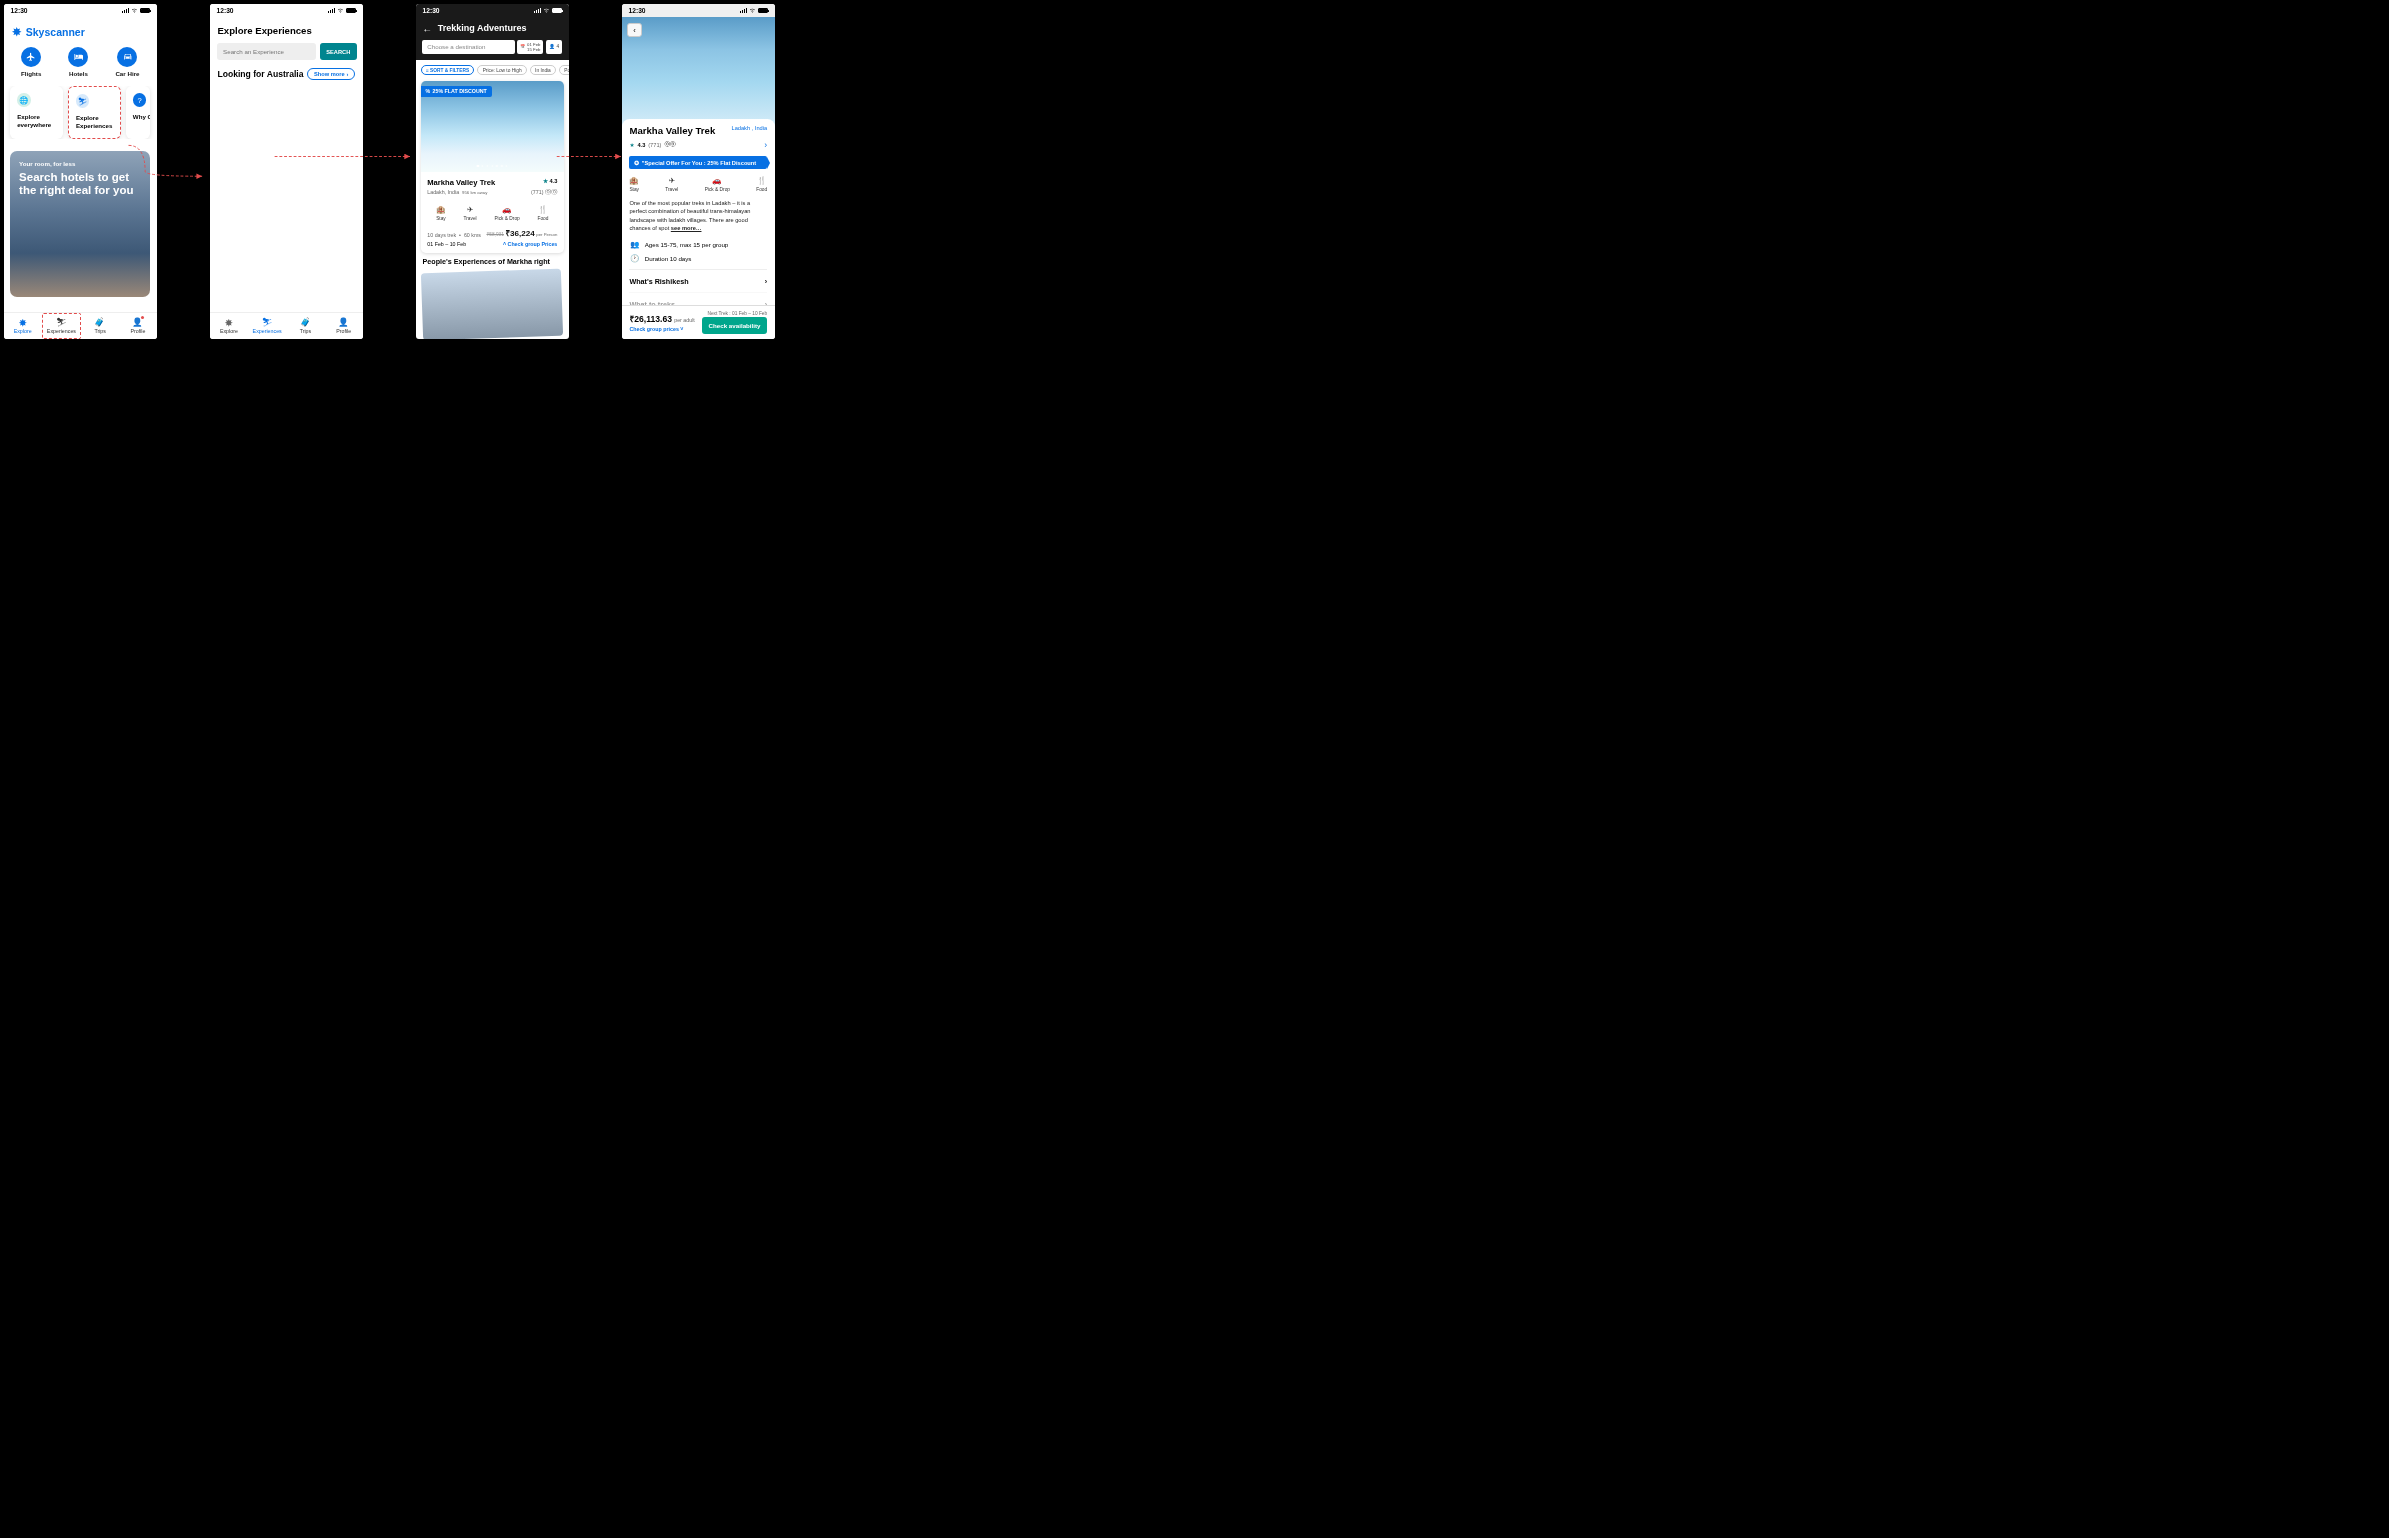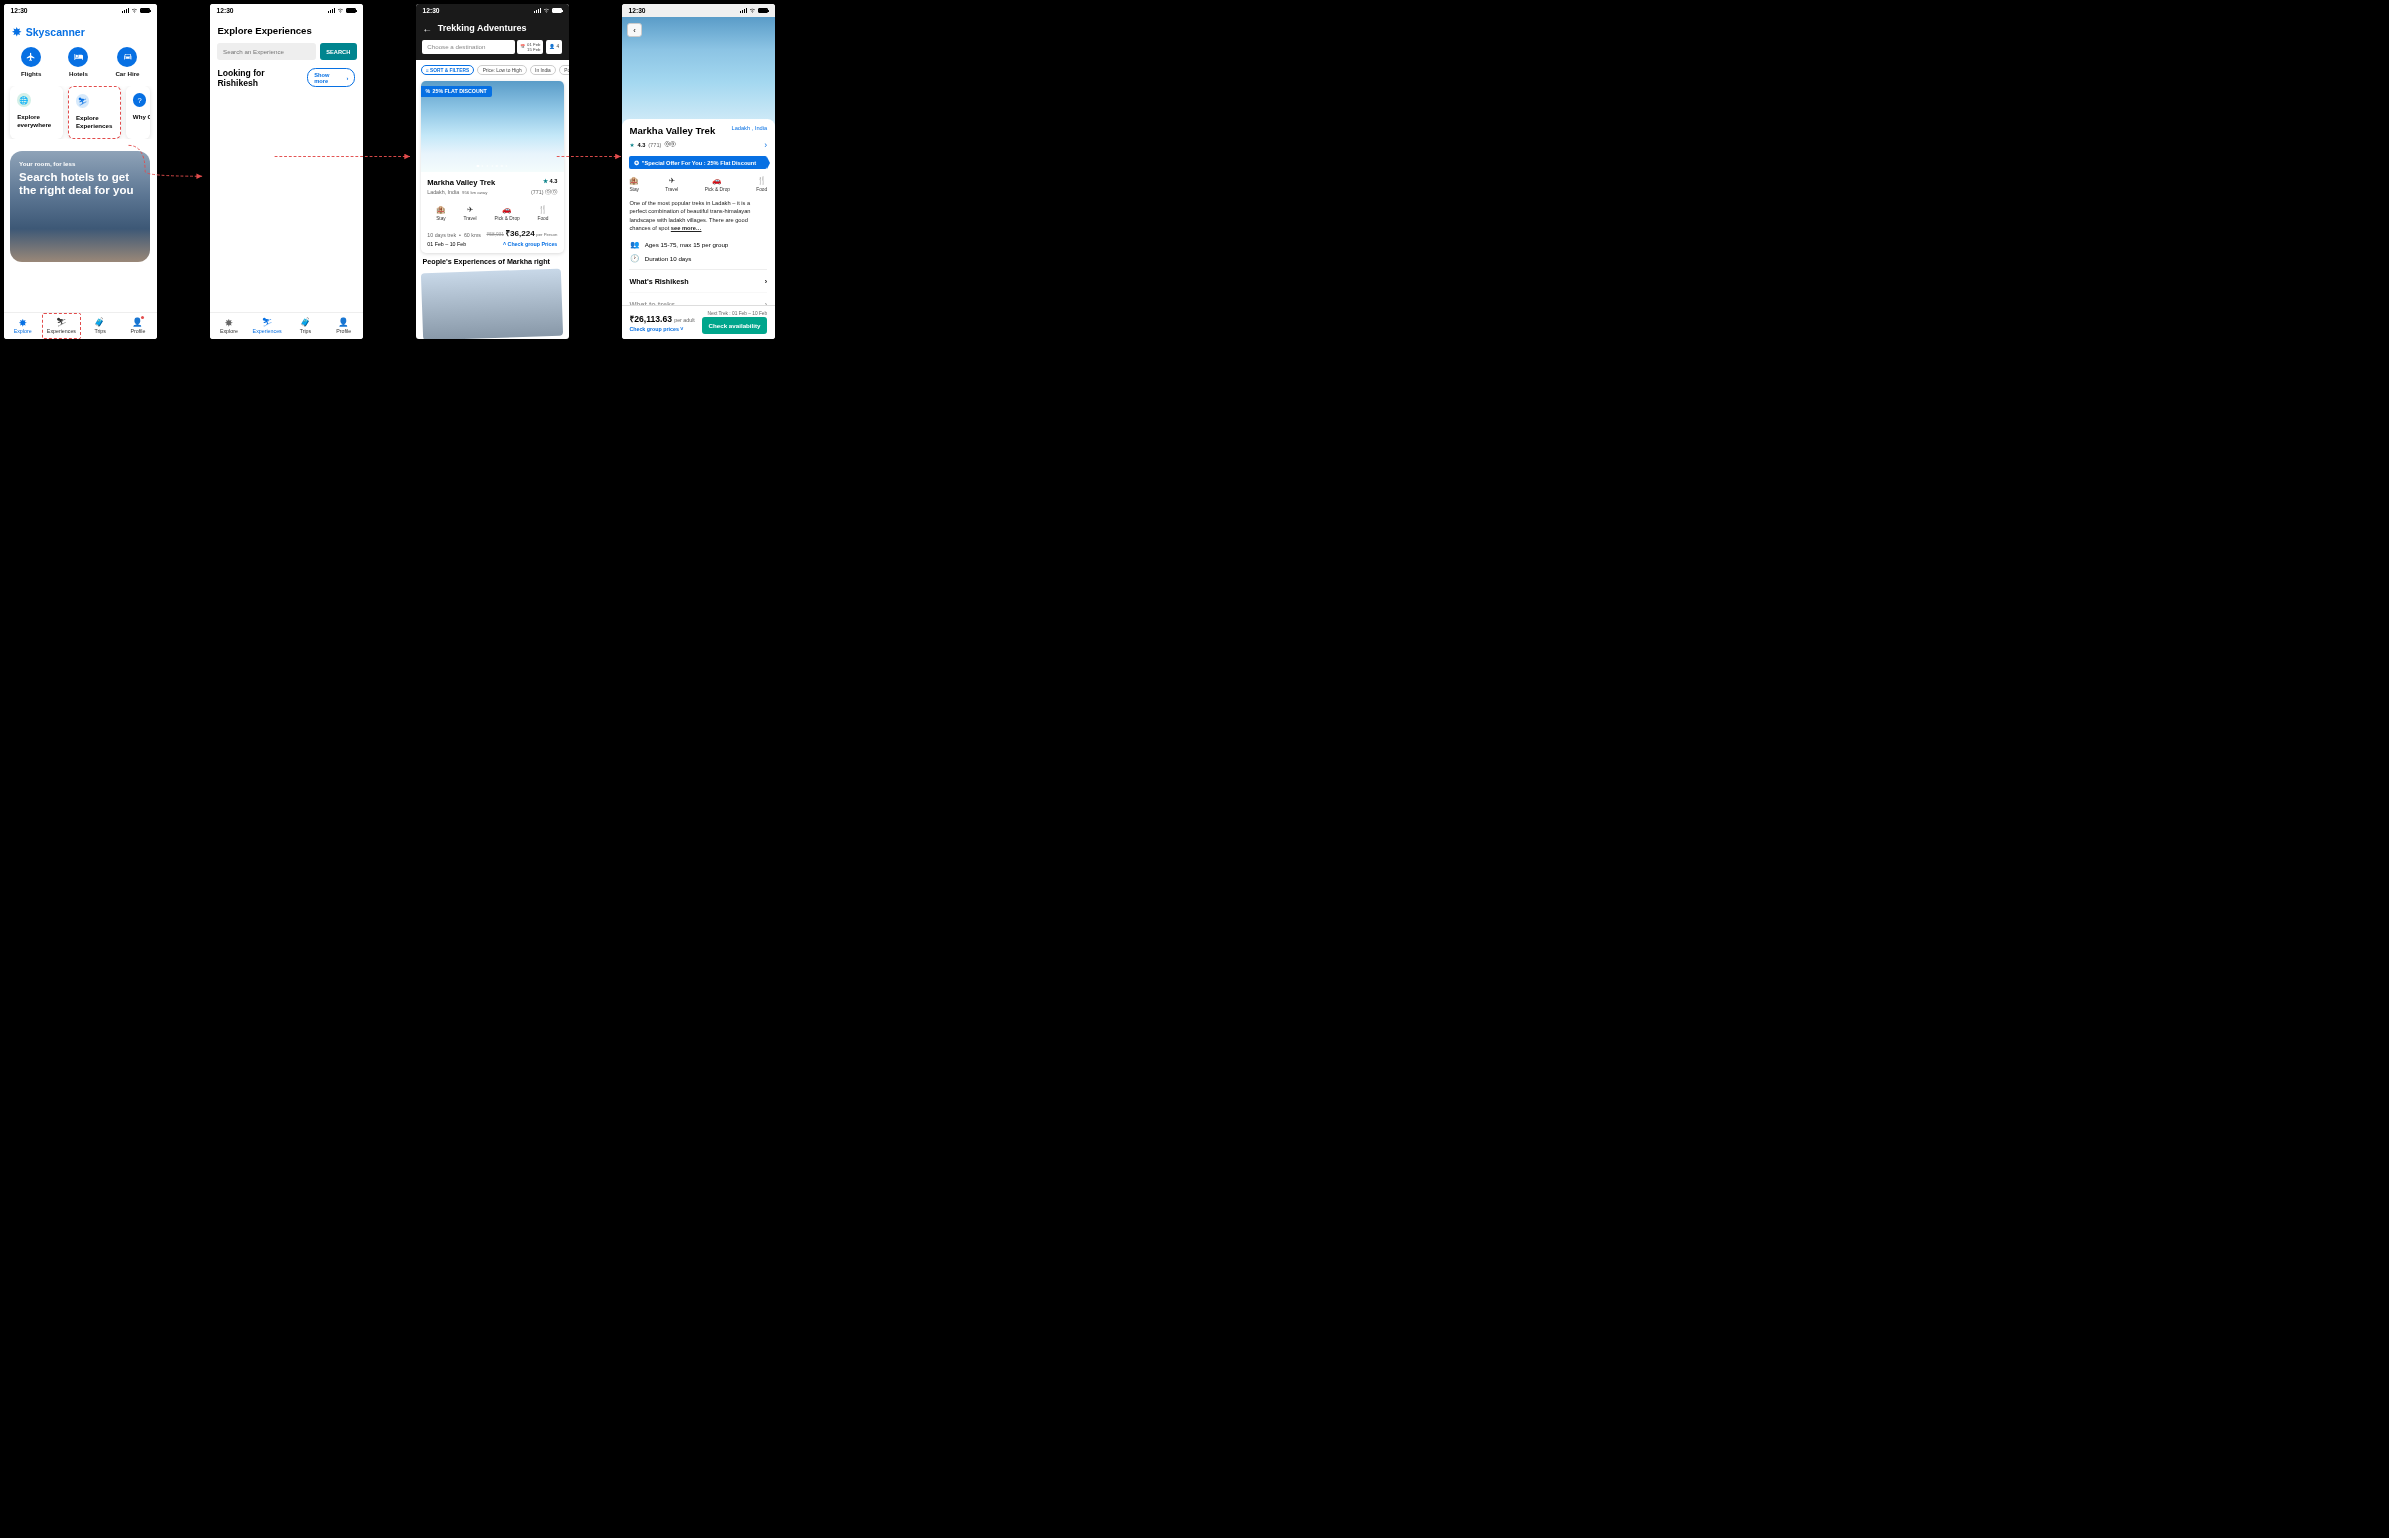--- a/index.html
+++ b/index.html
@@ -27,21 +27,21 @@
 .cat-circle{width:20px;height:20px;border-radius:50%;background:#0770E3;display:flex;align-items:center;justify-content:center;color:#fff}
 .cat-label{font-size:6.2px;font-weight:600;color:#111}
 .cards-row{display:flex;gap:4.8px;padding:0 6.7px;overflow:hidden}
 .tile{background:#fff;border-radius:5.7px;padding:7.6px 6.7px;box-shadow:0 1px 4.8px rgba(0,0,0,.12);flex:1;min-width:53px}
 .tile.highlight{border:1.2px dashed #e24c4c}
 .tile-icon{width:13.4px;height:13.4px;border-radius:50%;display:flex;align-items:center;justify-content:center;margin-bottom:6.7px;font-size:7.6px}
 .tile-icon.teal{background:#d4f0e8;color:#0c838a}
 .tile-icon.blue{background:#d6e9fb;color:#0770E3}
 .tile-icon.blue2{background:#0770E3;color:#fff}
 .tile-title{font-size:6.2px;font-weight:700;line-height:1.3}
-.hero{margin:11.5px 6.7px 0;border-radius:12px;overflow:hidden;position:relative;height:111px;background:linear-gradient(180deg,#8fa3b8 0%,#5c7693 40%,#3d5876 70%,#9a8878 100%)}
+.hero{margin:11.5px 6.7px 0;border-radius:7px;overflow:hidden;position:relative;height:146px;background:linear-gradient(180deg,#8fa3b8 0%,#5c7693 40%,#3d5876 70%,#9a8878 100%)}
 .hero-text{position:absolute;top:9.6px;left:8.6px;right:8.6px;color:#fff}
 .hero-sub{font-size:6.2px;font-weight:600;margin-bottom:3.8px}
 .hero-title{font-size:11.5px;font-weight:700;line-height:1.15}
 .bottom-nav{display:flex;border-top:0.5px solid #eee;background:#fff;height:27px}
 .bnav{flex:1;display:flex;flex-direction:column;align-items:center;justify-content:center;gap:1px;font-size:5.3px;color:#333;position:relative}
 .bnav.active{color:#0770E3}
 .bnav.highlight{border:1.2px dashed #e24c4c;border-radius:1.9px}
 .bnav-icon{font-size:8.6px}
 .red-dot{position:absolute;top:2.9px;right:12.4px;width:3.8px;height:3.8px;border-radius:50%;background:#e24c4c}
 
@@ -247,21 +247,21 @@
           </div>
     </div>
   </div>
   <div class="content">
     <div class="s2-head">Explore Experiences</div>
     <div class="search-row">
       <input class="search-input" placeholder="Search an Experience" style="">
       <button class="search-btn">SEARCH</button>
     </div>
     <div class="sec-head">
-      <div class="sec-title">Looking for Rishikesh</div>
+      <div class="sec-title">Looking for Australia</div>
       <div class="showmore">
         <span>Show more</span>
         <span>›</span>
       </div>
     </div>
     <div class="grid2">
       <div class="exp-card">
         <div class="bg bg-trek"></div>
         <div class="exp-title">Trekking</div>
         <div class="exp-sub">Shimla · Manali · Ladak…</div>

